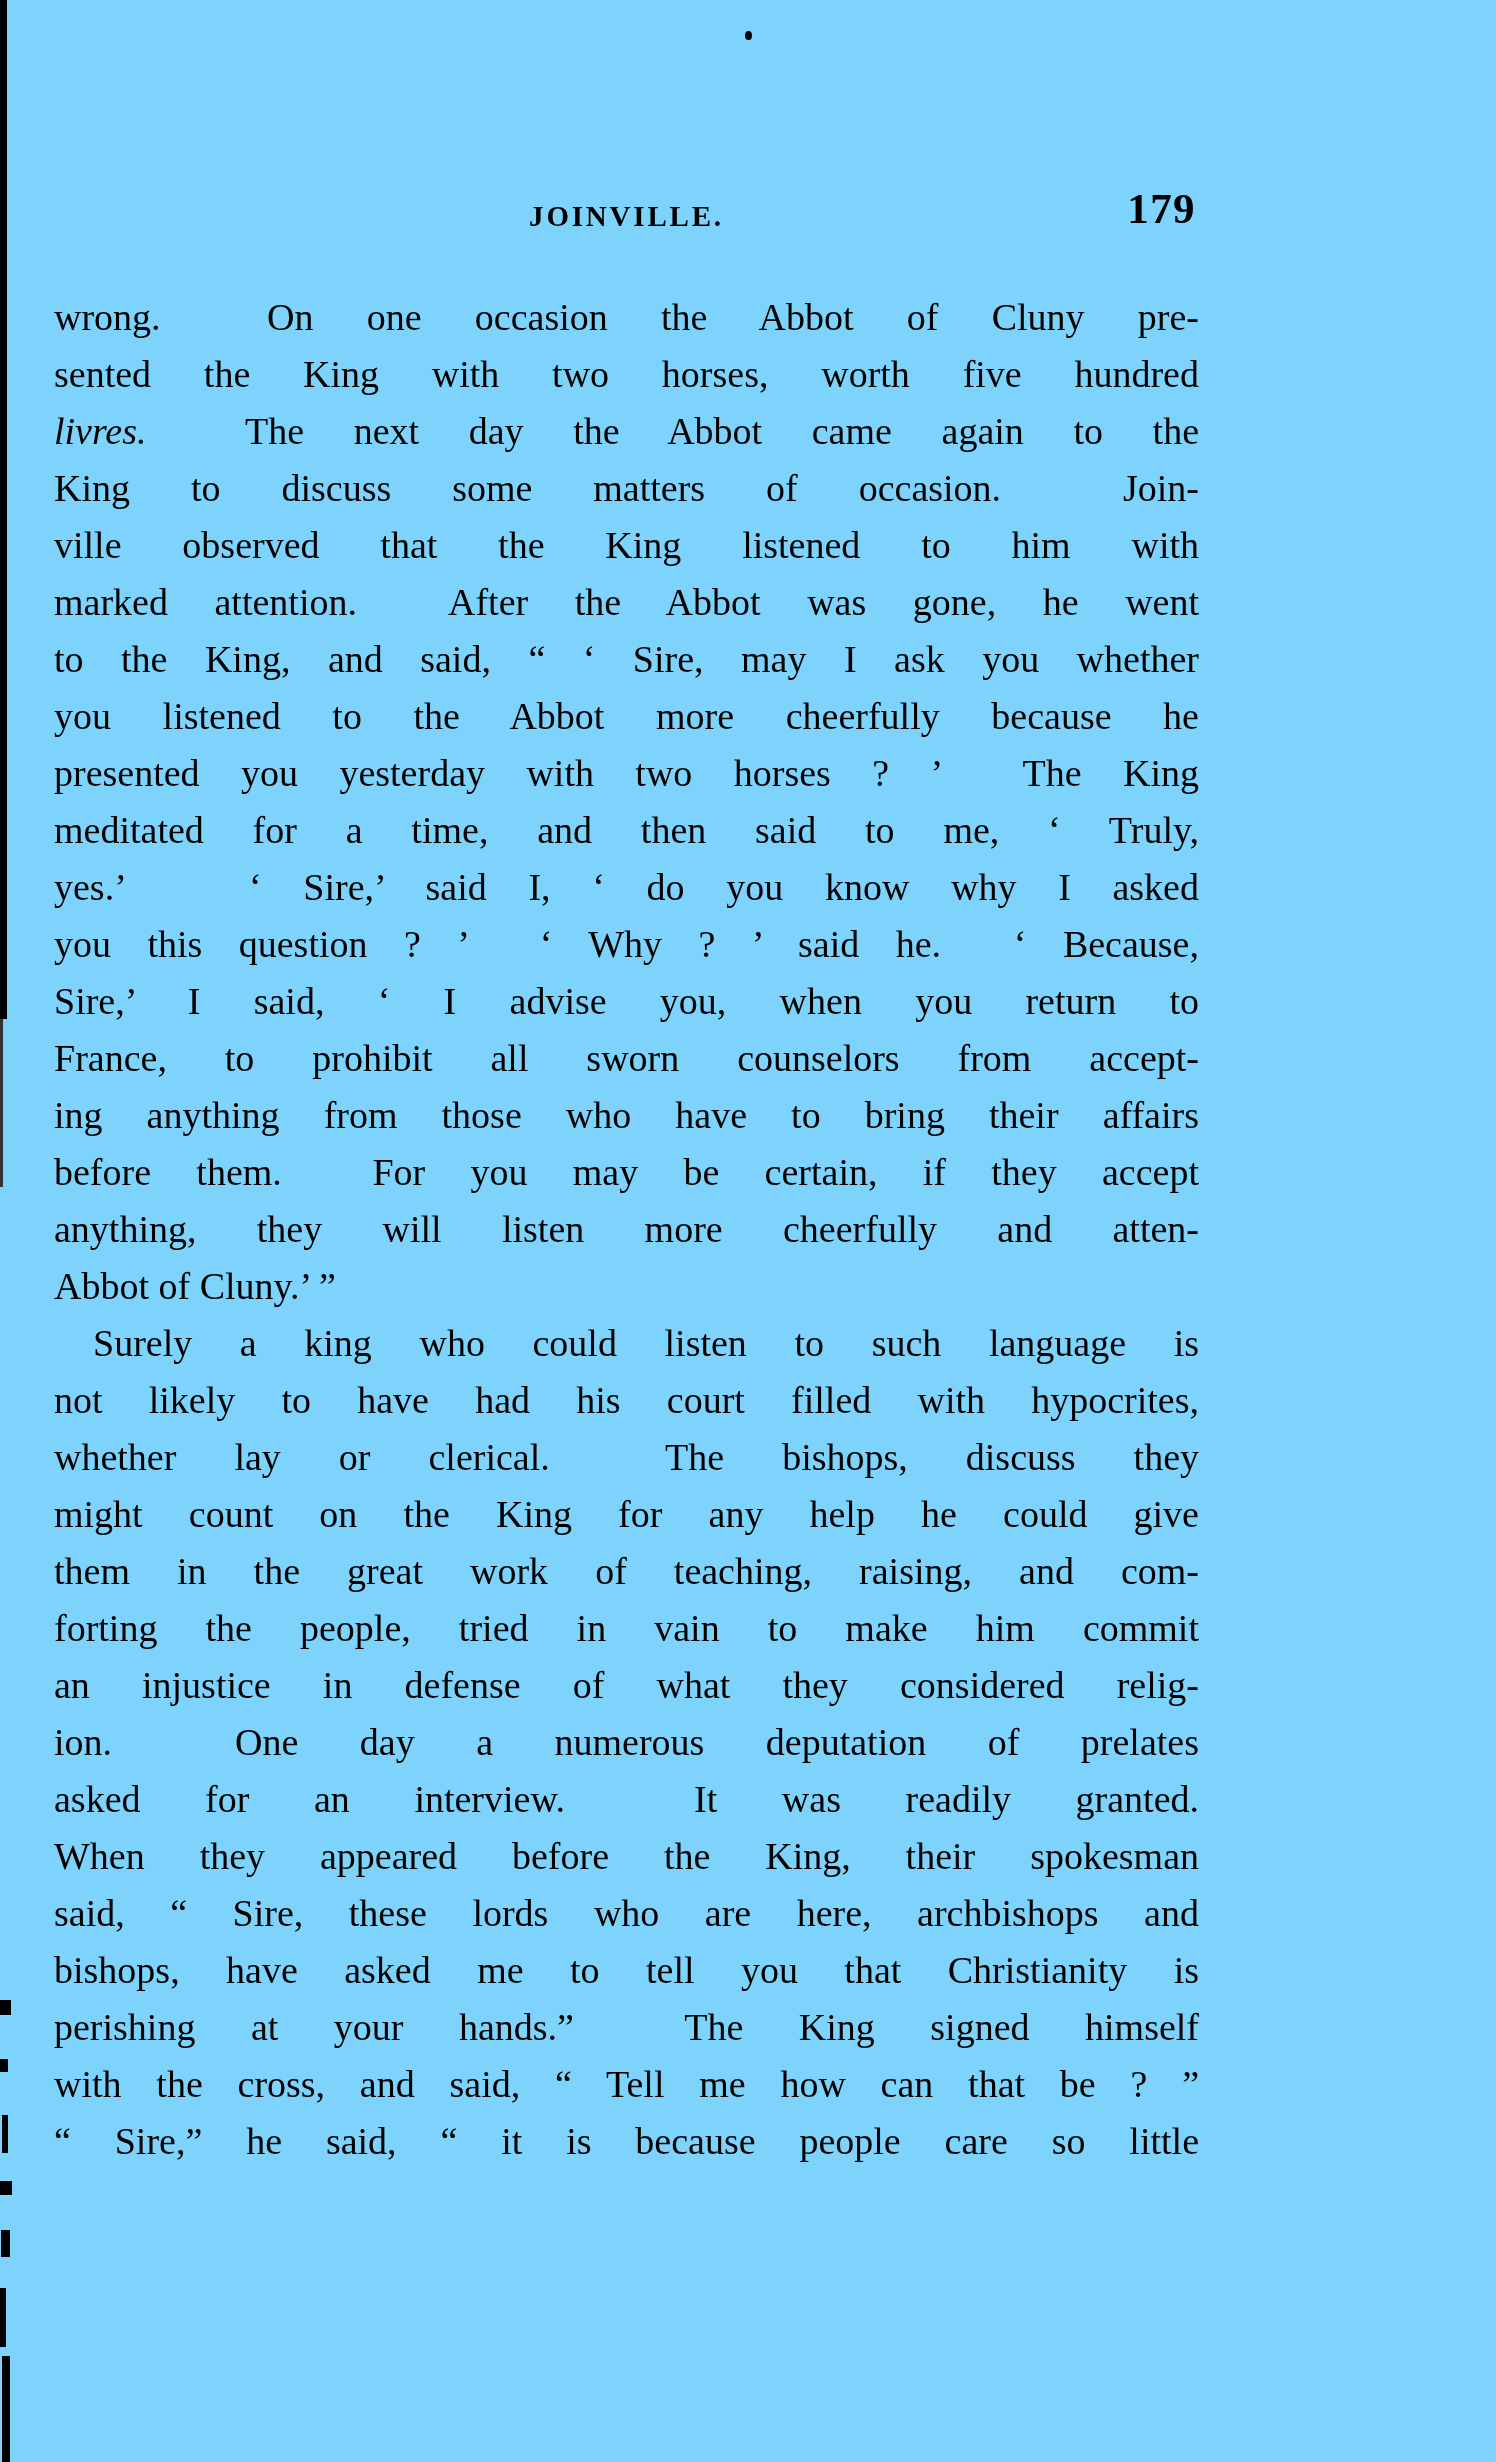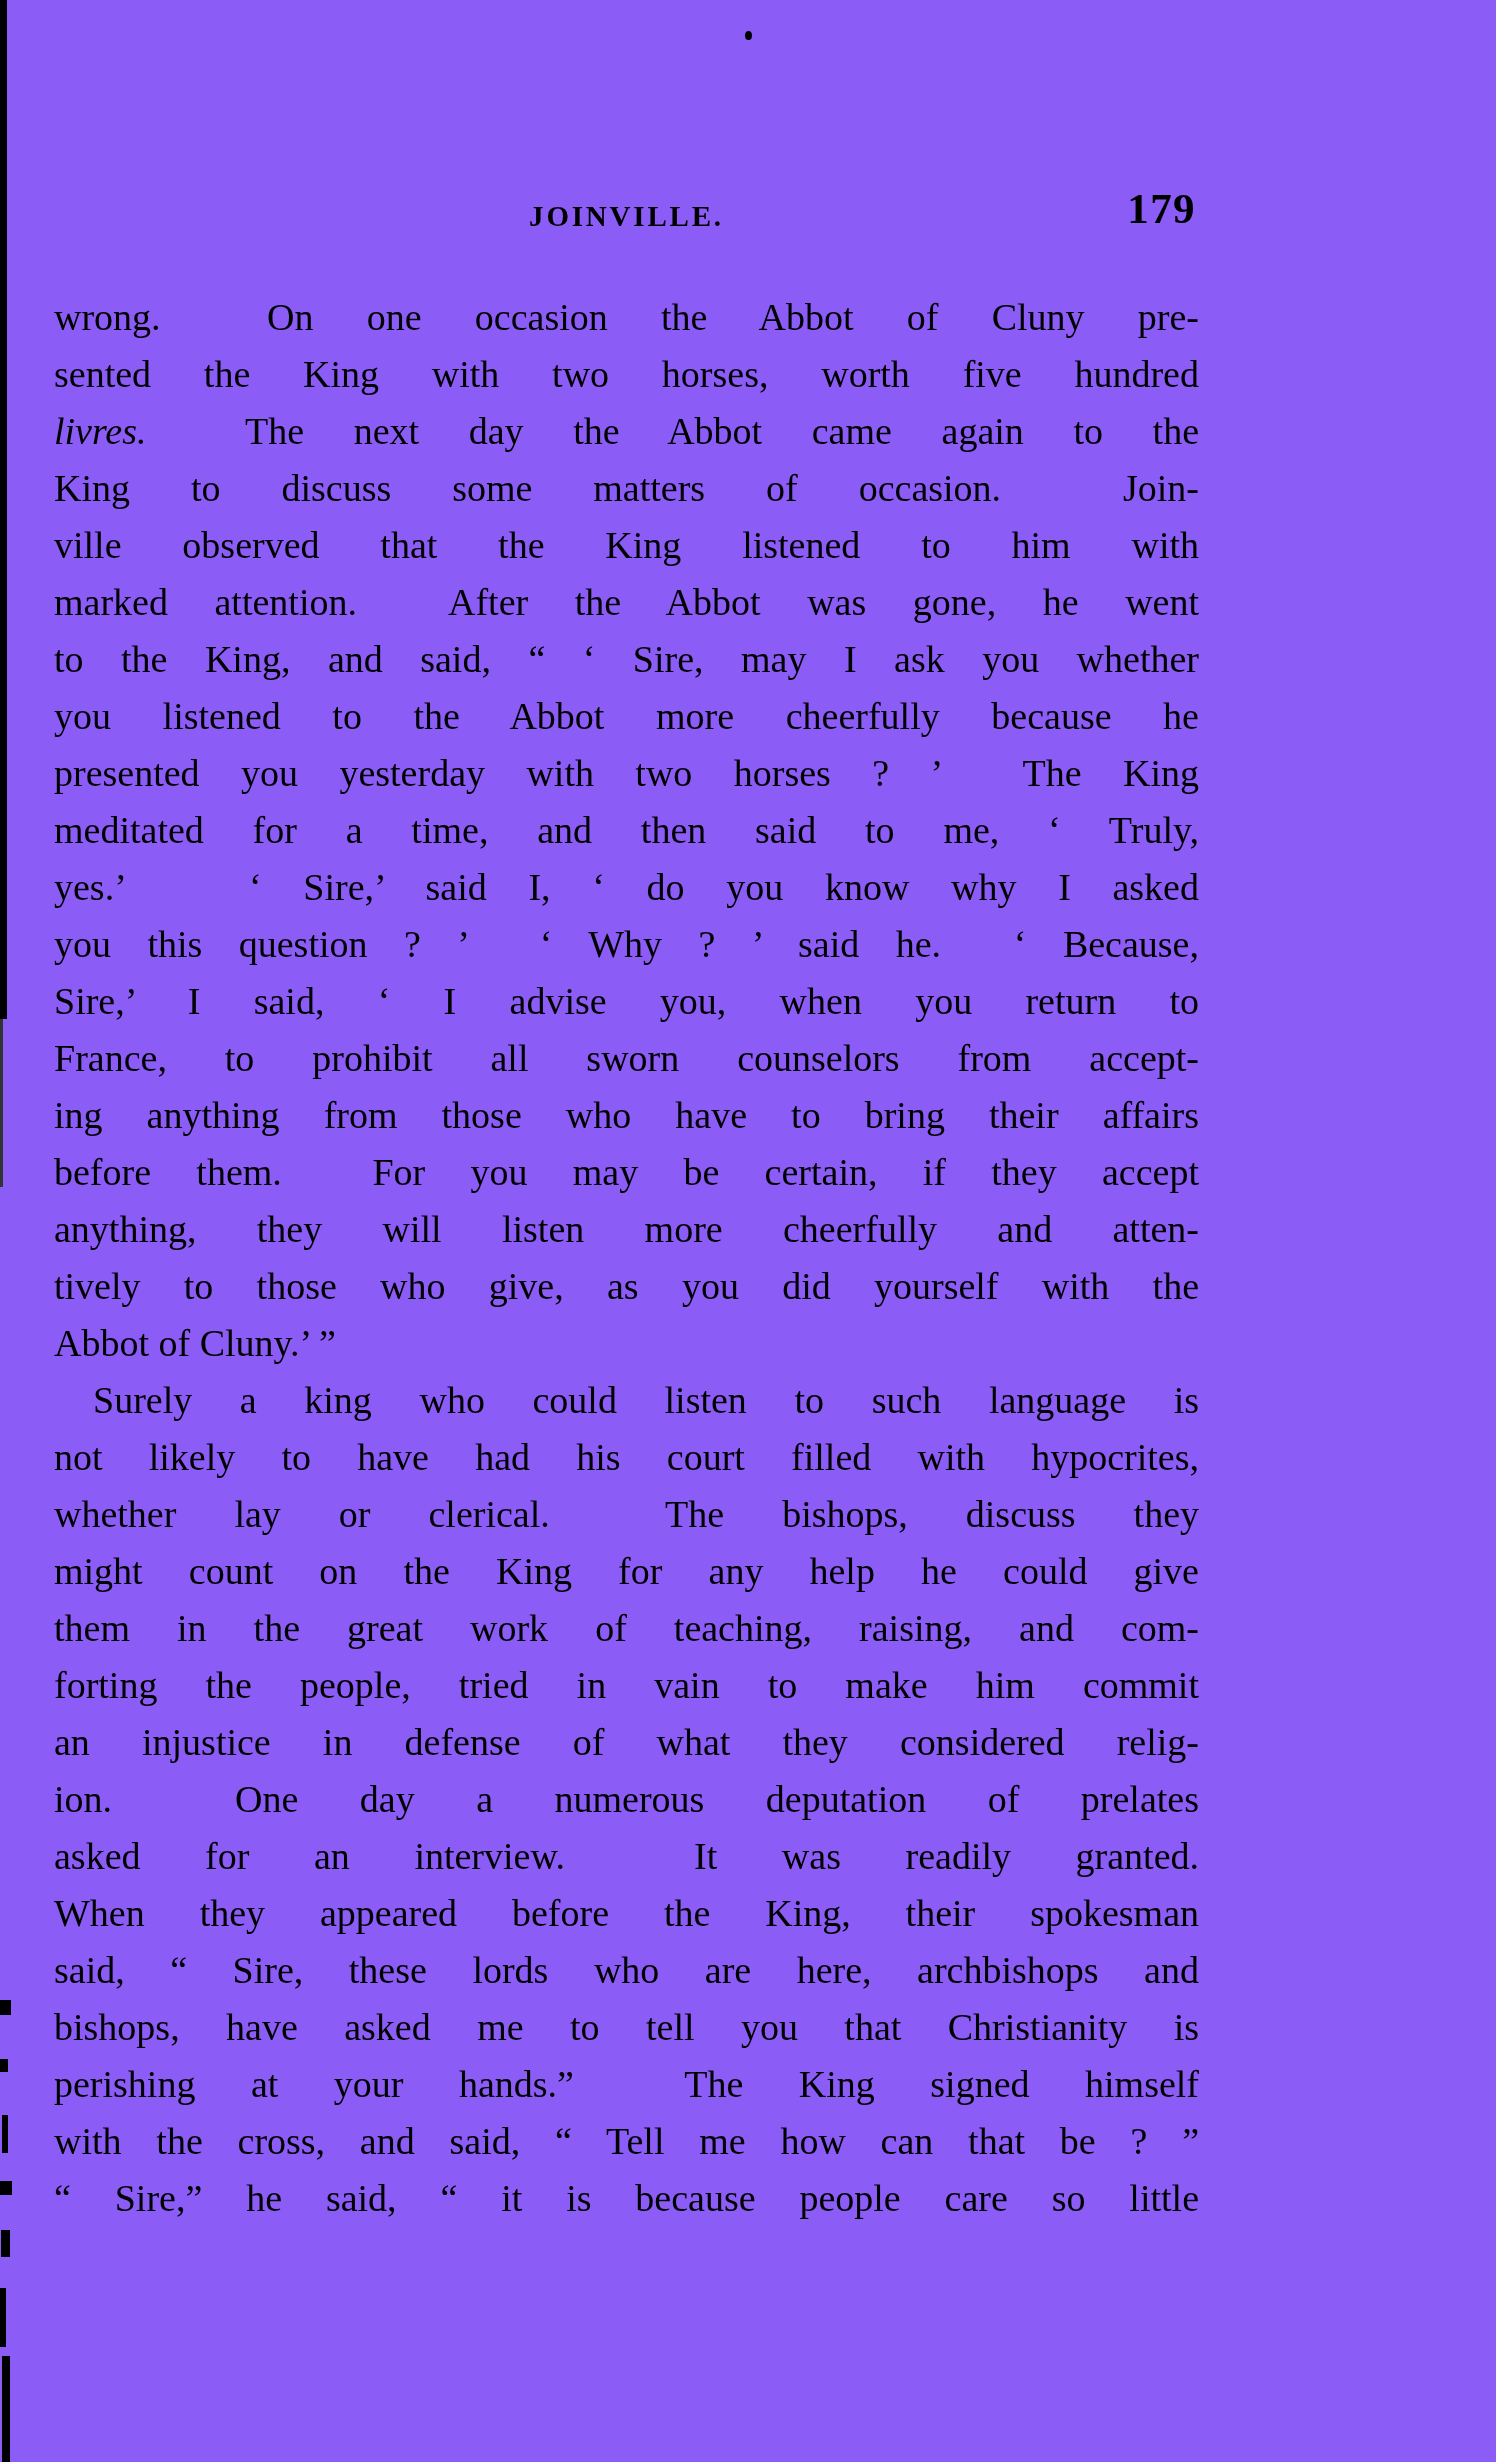--- a/index.html
+++ b/index.html
@@ -1,20 +1,20 @@
 <!DOCTYPE html>
 <html style="font-size:11px"><head>
 <meta charset="utf-8">
 <title></title>
 <style>
   html,body{margin:0;padding:0;background:#e8e8e8;}
   .page{
     position:relative;
     width:1496px;height:2462px;
-    background:#8b5cf6;
+    background:#7dd3fc;
     overflow:hidden;
     font-family:"Liberation Serif","DejaVu Serif",serif;
     color:#000;
   }
   
   .artifact{position:absolute;background:#000;}
   .artifact.soft{background:#333;}
   .ink-dot{position:absolute;background:#000;border-radius:50%;}
   
   .running-head{position:absolute;left:54px;top:190px;width:1145px;height:56px;}
@@ -79,21 +79,20 @@
       <div class="line j"><span>you listened to the Abbot more cheerfully because he</span></div>
       <div class="line j"><span>presented you yesterday with two horses ? ’  The King</span></div>
       <div class="line j"><span>meditated for a time, and then said to me, ‘ Truly,</span></div>
       <div class="line j"><span>yes.’   ‘ Sire,’ said I, ‘ do you know why I asked</span></div>
       <div class="line j"><span>you this question ? ’  ‘ Why ? ’ said he.  ‘ Because,</span></div>
       <div class="line j"><span>Sire,’ I said, ‘ I advise you, when you return to</span></div>
       <div class="line j"><span>France, to prohibit all sworn counselors from accept-</span></div>
       <div class="line j"><span>ing anything from those who have to bring their affairs</span></div>
       <div class="line j"><span>before them.  For you may be certain, if they accept</span></div>
       <div class="line j"><span>anything, they will listen more cheerfully and atten-</span></div>
-      <div class="line j"><span>tively to those who give, as you did yourself with the</span></div>
       <div class="line"><span>Abbot of Cluny.’ ”</span></div>
       <div class="line j ind"><span>Surely a king who could listen to such language is</span></div>
       <div class="line j"><span>not likely to have had his court filled with hypocrites,</span></div>
       <div class="line j"><span>whether lay or clerical.  The bishops, discuss they</span></div>
       <div class="line j"><span>might count on the King for any help he could give</span></div>
       <div class="line j"><span>them in the great work of teaching, raising, and com-</span></div>
       <div class="line j"><span>forting the people, tried in vain to make him commit</span></div>
       <div class="line j"><span>an injustice in defense of what they considered relig-</span></div>
       <div class="line j"><span>ion.  One day a numerous deputation of prelates</span></div>
       <div class="line j"><span>asked for an interview.  It was readily granted.</span></div>

